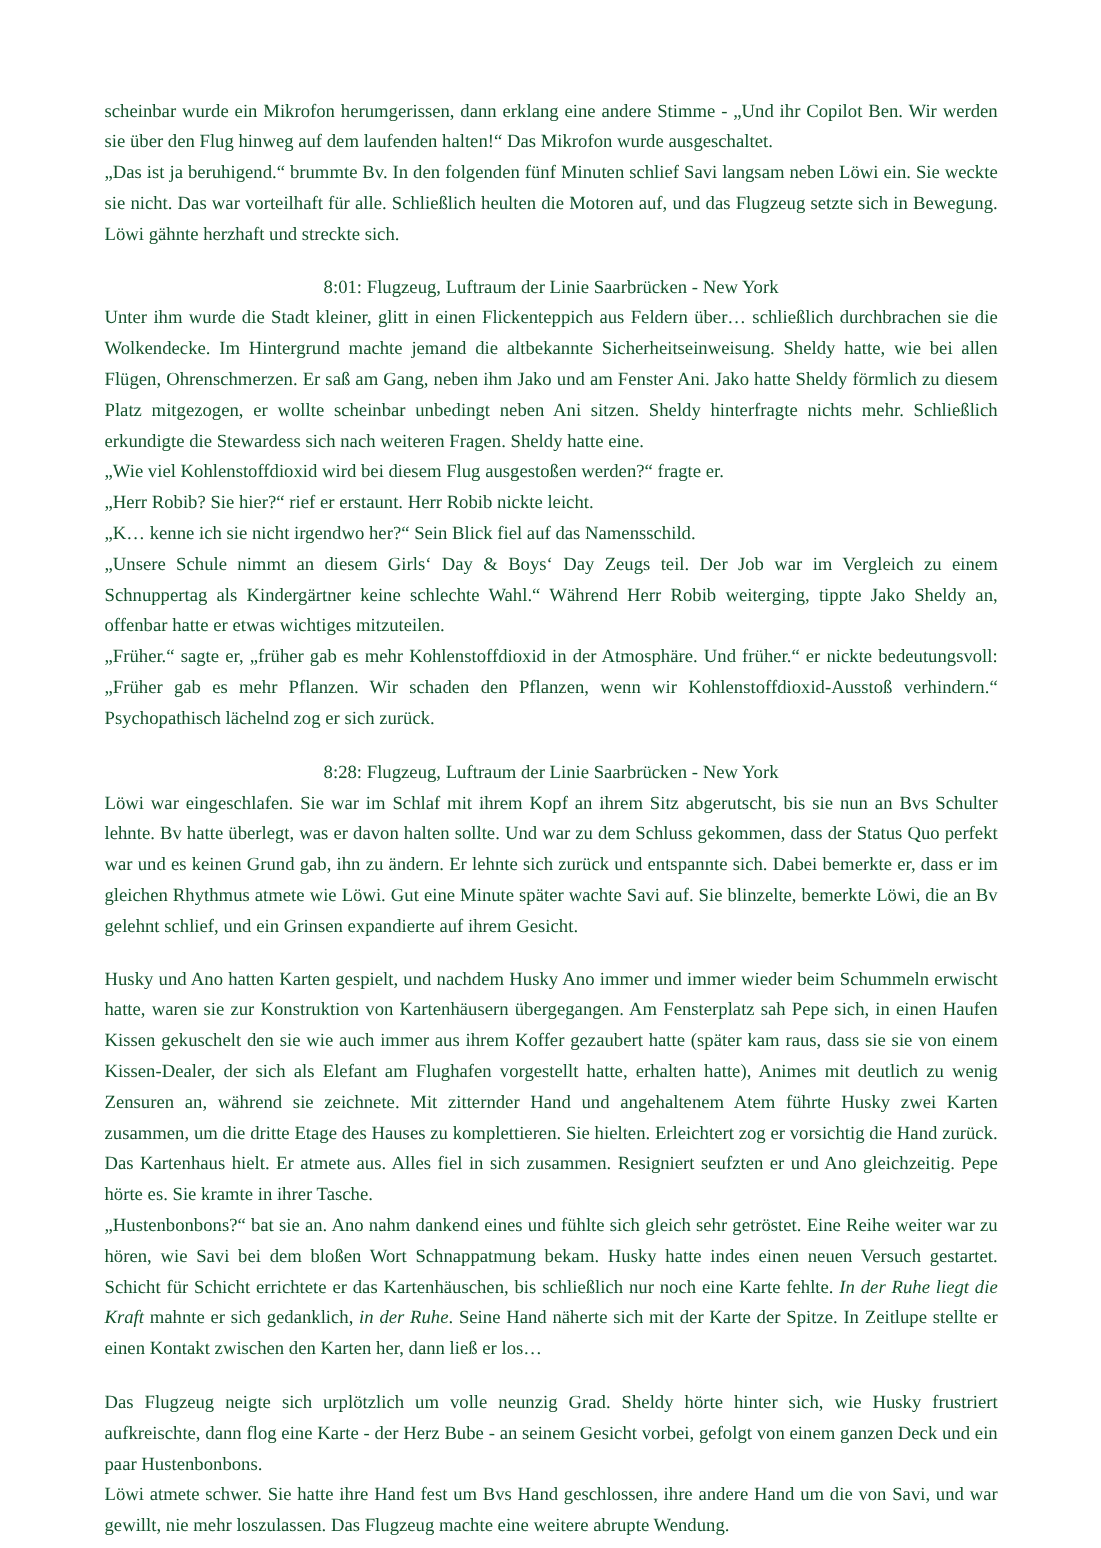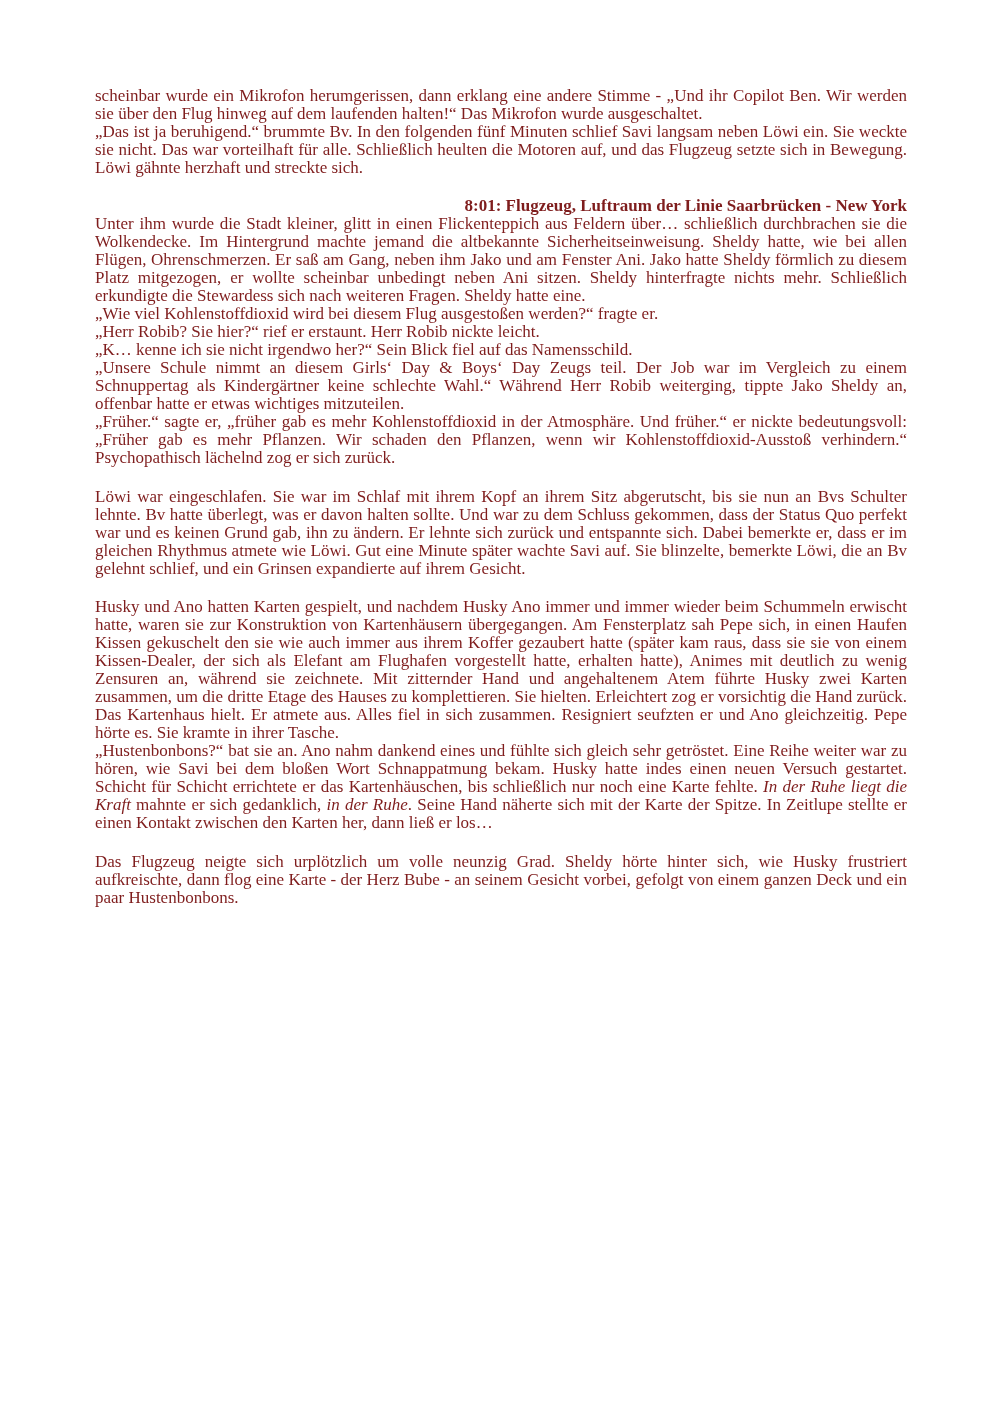--- a/index.html
+++ b/index.html
@@ -11,35 +11,34 @@
     width: 1001px;
     height: 1407px;
     position: relative;
     overflow: hidden;
   }
   .page-text {
     position: absolute;
     top: 87px;
     left: 95px;
     width: 812px;
-    color: #7f1d1d;
+    color: #14532d;
     font-family: "Liberation Serif", "DejaVu Serif", serif;
     font-size: 17px;
-    line-height: 18px;
+    line-height: 28px;
   }
   .page-text p {
     margin: 0;
     padding: 0;
   }
   p.para {
     text-align: justify;
   }
   p.scene-heading {
-    text-align: right;
-    font-weight: bold;
+    text-align: center;
   }
   p.blank-line {
     height: 20.4px;
   }
   span.italic-run {
     font-style: italic;
   }
 </style>
 </head>
 <body>
@@ -49,19 +48,21 @@
     <p class="para"><span>„Das ist ja beruhigend.“ brummte Bv. In den folgenden fünf Minuten schlief Savi langsam neben Löwi ein. Sie weckte sie nicht. Das war vorteilhaft für alle. Schließlich heulten die Motoren auf, und das Flugzeug setzte sich in Bewegung. Löwi gähnte herzhaft und streckte sich.</span></p>
     <p class="blank-line"></p>
     <p class="scene-heading"><span>8:01: Flugzeug, Luftraum der Linie Saarbrücken - New York</span></p>
     <p class="para"><span>Unter ihm wurde die Stadt kleiner, glitt in einen Flickenteppich aus Feldern über… schließlich durchbrachen sie die Wolkendecke. Im Hintergrund machte jemand die altbekannte Sicherheitseinweisung. Sheldy hatte, wie bei allen Flügen, Ohrenschmerzen. Er saß am Gang, neben ihm Jako und am Fenster Ani. Jako hatte Sheldy förmlich zu diesem Platz mitgezogen, er wollte scheinbar unbedingt neben Ani sitzen. Sheldy hinterfragte nichts mehr. Schließlich erkundigte die Stewardess sich nach weiteren Fragen. Sheldy hatte eine.</span></p>
     <p class="para"><span>„Wie viel Kohlenstoffdioxid wird bei diesem Flug ausgestoßen werden?“ fragte er.</span></p>
     <p class="para"><span>„Herr Robib? Sie hier?“ rief er erstaunt. Herr Robib nickte leicht.</span></p>
     <p class="para"><span>„K… kenne ich sie nicht irgendwo her?“ Sein Blick fiel auf das Namensschild.</span></p>
     <p class="para"><span>„Unsere Schule nimmt an diesem Girls‘ Day &amp; Boys‘ Day Zeugs teil. Der Job war im Vergleich zu einem Schnuppertag als Kindergärtner keine schlechte Wahl.“ Während Herr Robib weiterging, tippte Jako Sheldy an, offenbar hatte er etwas wichtiges mitzuteilen.</span></p>
     <p class="para"><span>„Früher.“ sagte er, „früher gab es mehr Kohlenstoffdioxid in der Atmosphäre. Und früher.“ er nickte bedeutungsvoll: „Früher gab es mehr Pflanzen. Wir schaden den Pflanzen, wenn wir Kohlenstoffdioxid-Ausstoß verhindern.“ Psychopathisch lächelnd zog er sich zurück.</span></p>
     <p class="blank-line"></p>
+    <p class="scene-heading"><span>8:28: Flugzeug, Luftraum der Linie Saarbrücken - New York</span></p>
     <p class="para"><span>Löwi war eingeschlafen. Sie war im Schlaf mit ihrem Kopf an ihrem Sitz abgerutscht, bis sie nun an Bvs Schulter lehnte. Bv hatte überlegt, was er davon halten sollte. Und war zu dem Schluss gekommen, dass der Status Quo perfekt war und es keinen Grund gab, ihn zu ändern. Er lehnte sich zurück und entspannte sich. Dabei bemerkte er, dass er im gleichen Rhythmus atmete wie Löwi. Gut eine Minute später wachte Savi auf. Sie blinzelte, bemerkte Löwi, die an Bv gelehnt schlief, und ein Grinsen expandierte auf ihrem Gesicht.</span></p>
     <p class="blank-line"></p>
     <p class="para"><span>Husky und Ano hatten Karten gespielt, und nachdem Husky Ano immer und immer wieder beim Schummeln erwischt hatte, waren sie zur Konstruktion von Kartenhäusern übergegangen. Am Fensterplatz sah Pepe sich, in einen Haufen Kissen gekuschelt den sie wie auch immer aus ihrem Koffer gezaubert hatte (später kam raus, dass sie sie von einem Kissen-Dealer, der sich als Elefant am Flughafen vorgestellt hatte, erhalten hatte), Animes mit deutlich zu wenig Zensuren an, während sie zeichnete. Mit zitternder Hand und angehaltenem Atem führte Husky zwei Karten zusammen, um die dritte Etage des Hauses zu komplettieren. Sie hielten. Erleichtert zog er vorsichtig die Hand zurück. Das Kartenhaus hielt. Er atmete aus. Alles fiel in sich zusammen. Resigniert seufzten er und Ano gleichzeitig. Pepe hörte es. Sie kramte in ihrer Tasche.</span></p>
     <p class="para"><span>„Hustenbonbons?“ bat sie an. Ano nahm dankend eines und fühlte sich gleich sehr getröstet. Eine Reihe weiter war zu hören, wie Savi bei dem bloßen Wort Schnappatmung bekam. Husky hatte indes einen neuen Versuch gestartet. Schicht für Schicht errichtete er das Kartenhäuschen, bis schließlich nur noch eine Karte fehlte. </span><span class="italic-run">In der Ruhe liegt die Kraft</span><span> mahnte er sich gedanklich, </span><span class="italic-run">in der Ruhe</span><span>. Seine Hand näherte sich mit der Karte der Spitze. In Zeitlupe stellte er einen Kontakt zwischen den Karten her, dann ließ er los…</span></p>
     <p class="blank-line"></p>
     <p class="para"><span>Das Flugzeug neigte sich urplötzlich um volle neunzig Grad. Sheldy hörte hinter sich, wie Husky frustriert aufkreischte, dann flog eine Karte - der Herz Bube - an seinem Gesicht vorbei, gefolgt von einem ganzen Deck und ein paar Hustenbonbons.</span></p>
+    <p class="para"><span>Löwi atmete schwer. Sie hatte ihre Hand fest um Bvs Hand geschlossen, ihre andere Hand um die von Savi, und war gewillt, nie mehr loszulassen. Das Flugzeug machte eine weitere abrupte Wendung.</span></p>
   </div>
 
 </body></html>

